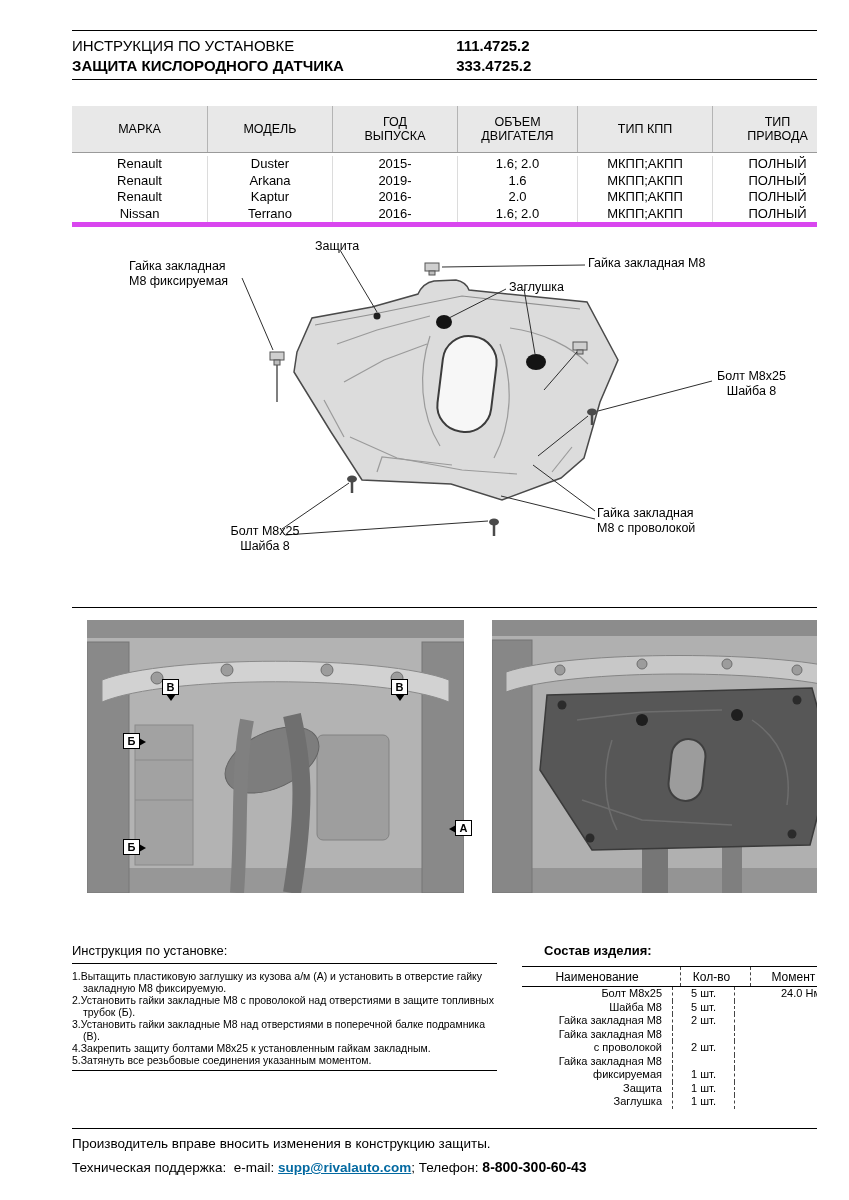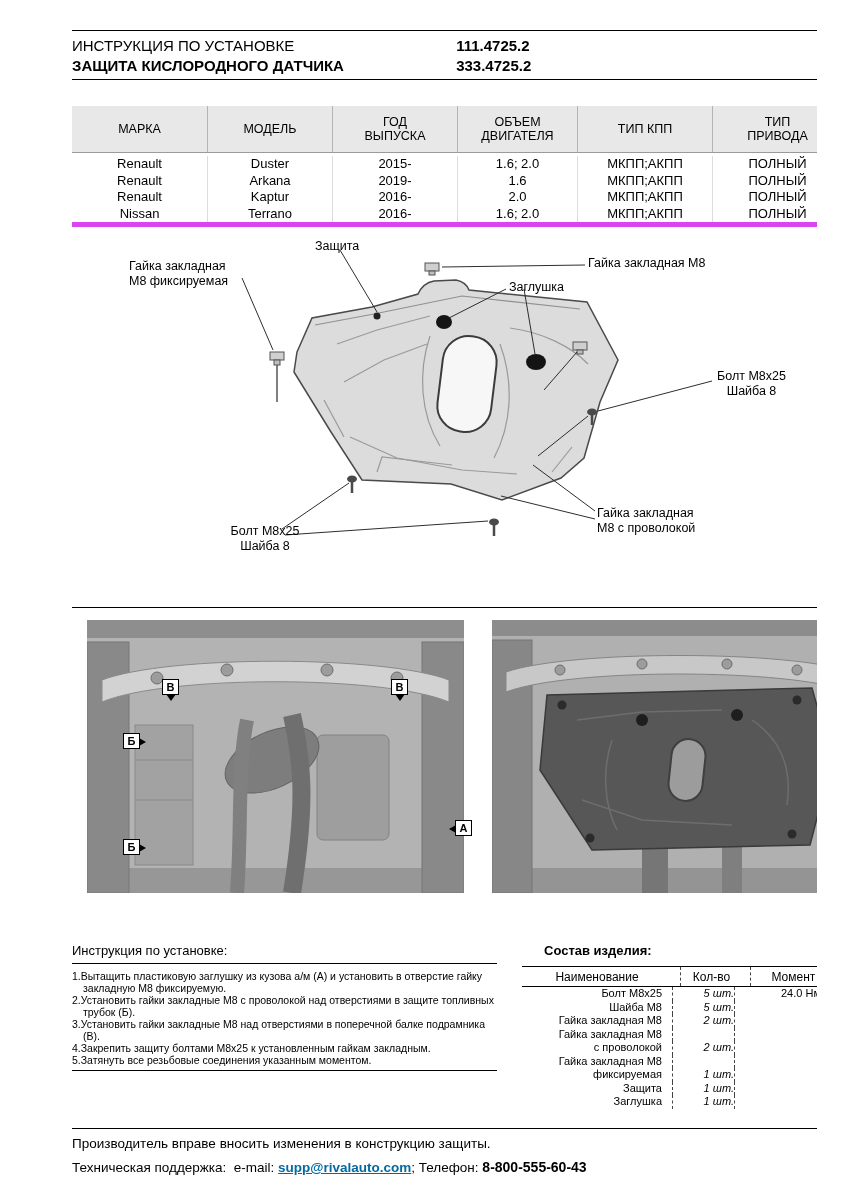--- a/index.html
+++ b/index.html
@@ -68,21 +68,21 @@
   .parts-table { position:absolute; left:490px; top:966px; width:345px; }
   .p-header {
     display:grid; grid-template-columns:150px 62px 133px;
     border-top:1px solid #000; border-bottom:1px solid #000;
     font-size:12px; text-align:center; height:21px; align-items:center;gap:8px;
   }
   .p-header .hc2, .p-header .hc3 { border-left:1px dashed #444; height:100%; display:flex; align-items:center; justify-content:center; }
   .p-body { display:grid; grid-template-columns:150px 62px 133px; font-size:11px; }
   .p-body > div { height:13.5px; line-height:13.5px; }
   .p-body .c1 { text-align:right; padding-right:10px; }
-  .p-body .c2 { text-align:right; border-left:1px dashed #444;font-style:italic; }
+  .p-body .c2 { text-align:center; border-left:1px dashed #444; }
   .p-body .c3 { text-align:center; border-left:1px dashed #444; }
 
   
   .foot1 { position:absolute; left:40px; top:1136px; font-size:13.5px; }
   .foot2 { position:absolute; left:40px; top:1159px; font-size:13.5px; }
   .email { color:#0369a1; font-weight:bold; text-decoration:underline; cursor:pointer; }
   .phone { font-weight:bold; font-size:14px; }
 </style>
 </head>
 <body>
@@ -360,16 +360,16 @@
     </div>
   </div>
 
   <div class="rule" style="top:1128px"></div>
   <div class="foot1">Производитель вправе вносить изменения в конструкцию защиты.</div>
   <div class="foot2">
     <span>Техническая поддержка:</span>&nbsp;
     <span>e-mail:</span>
     <a class="email">supp@rivalauto.com</a><span>;</span>
     <span>Телефон:</span>
-    <span class="phone">8-800-555-60-43</span>
+    <span class="phone">8-800-300-60-43</span>
   </div>
 
 </div>
 
 </body></html>

